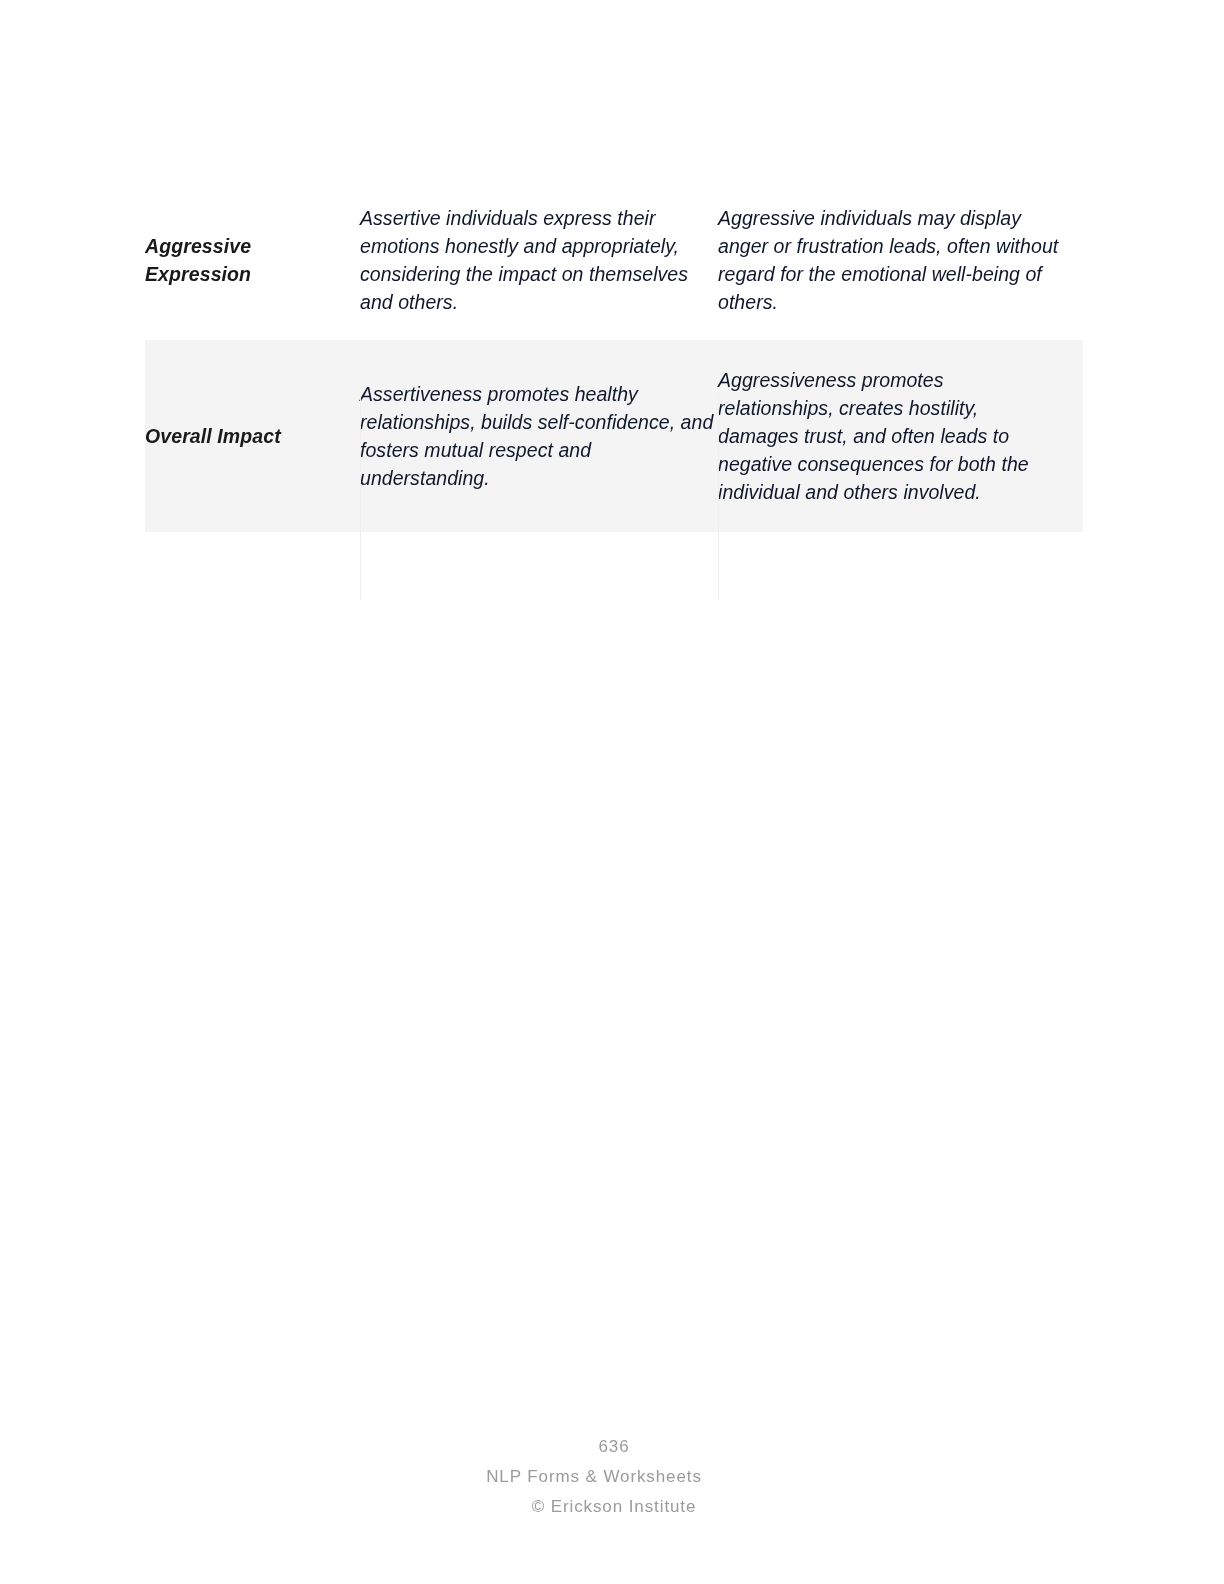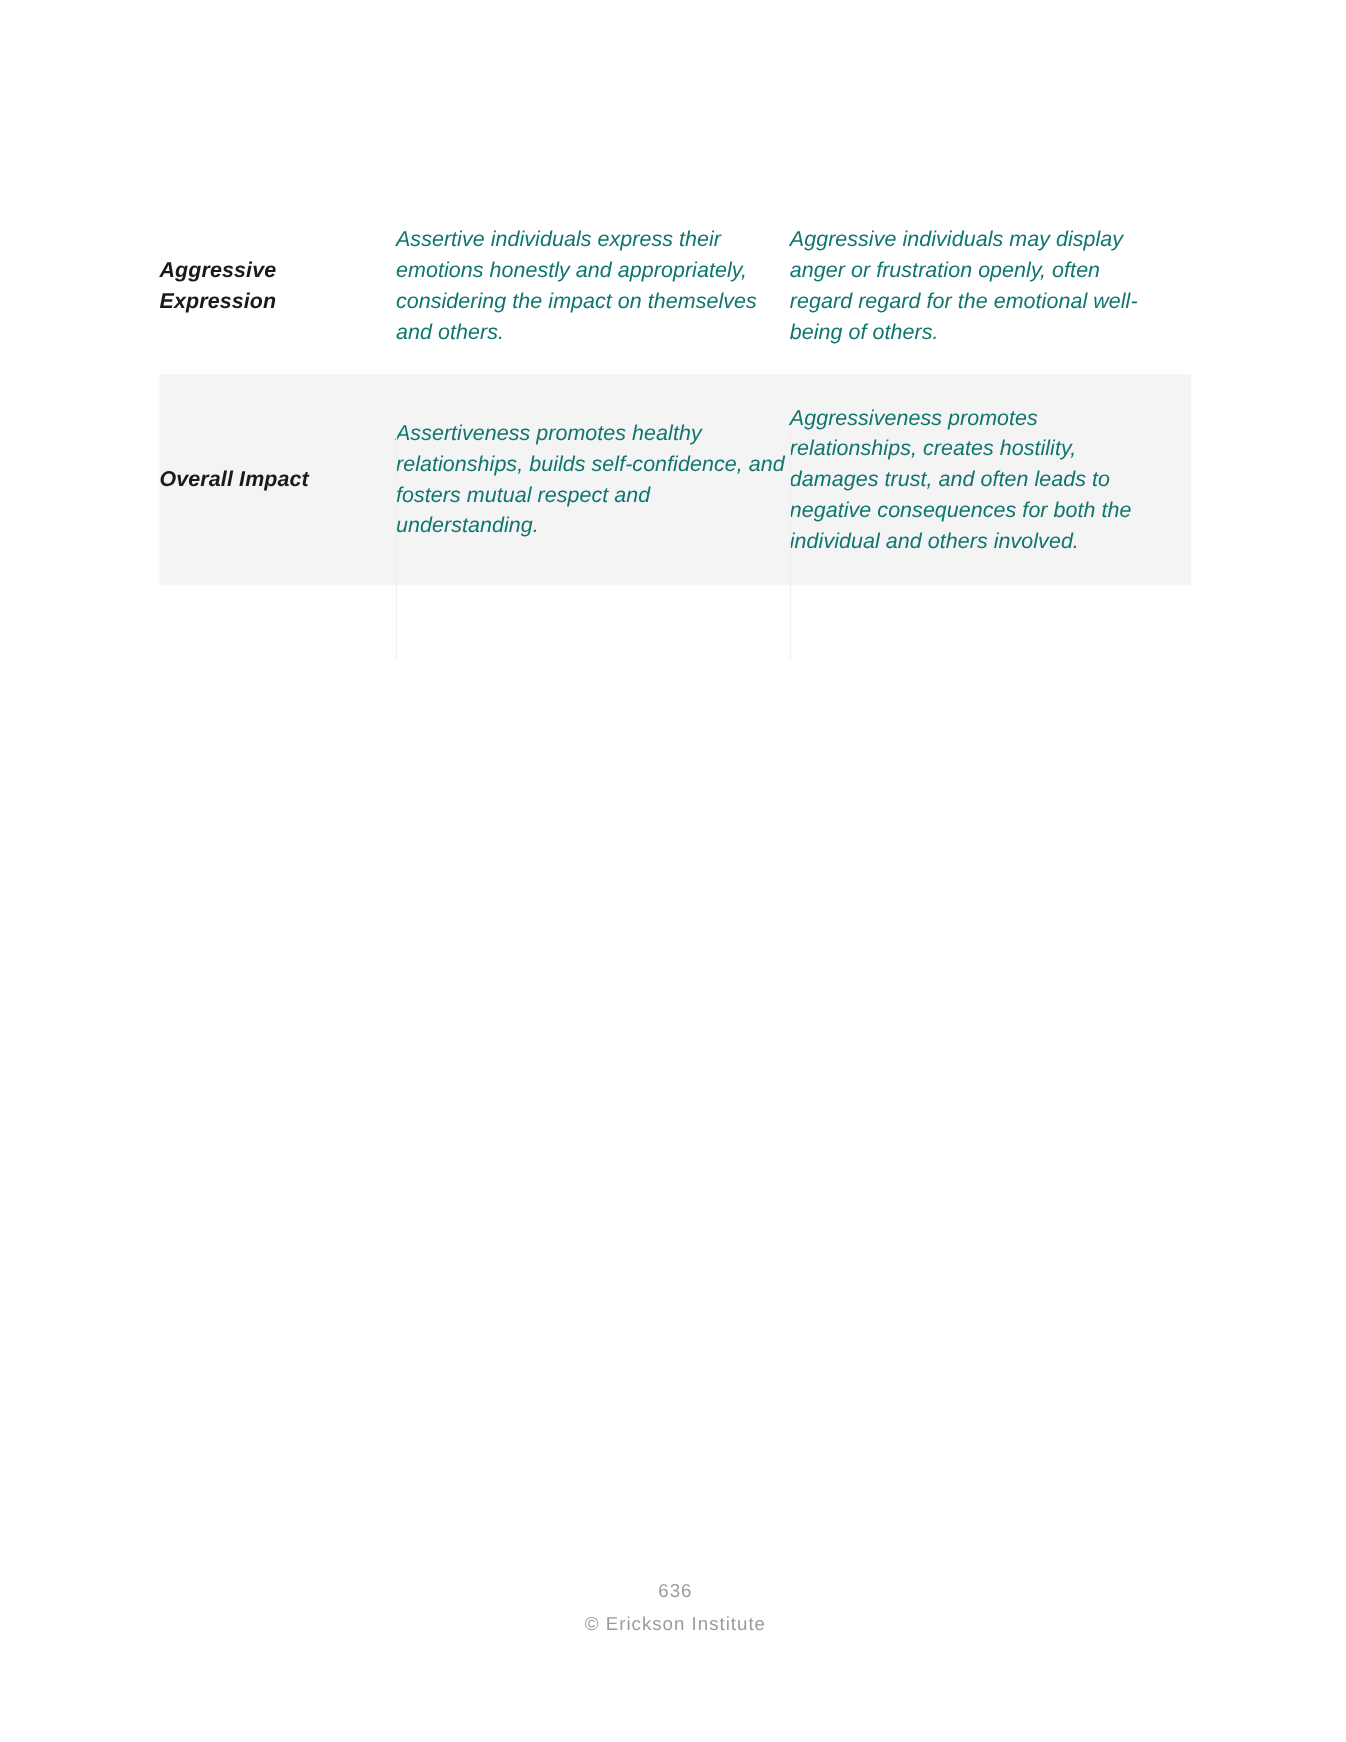--- a/index.html
+++ b/index.html
@@ -55,21 +55,21 @@
     color: #1a1a1a;
     letter-spacing: 0.1px;
   }
 
   .cell-body {
     padding: 14px 38px 14px 22px;
     font-size: 19.5px;
     line-height: 28px;
     font-style: italic;
     font-weight: normal;
-    color: #0f766e;
+    color: #0f172a;
     letter-spacing: 0.05px;
   }
 
   tr.row-plain .cell-body { padding-top: 24px; padding-bottom: 24px; }
   tr.row-shaded .cell-body { padding-top: 26px; padding-bottom: 26px; }
 
   .cell-body.col-b { padding-right: 24px; }
 
   
   .col-sep {
@@ -115,31 +115,32 @@
   <table class="comparison-table">
     <colgroup>
       <col class="c-label">
       <col class="c-a">
       <col class="c-b">
     </colgroup>
     <tbody>
       <tr class="row-plain">
         <td class="cell-label">Aggressive Expression</td>
         <td class="cell-body col-a">Assertive individuals express their emotions honestly and appropriately, considering the impact on themselves and others.</td>
-        <td class="cell-body col-b">Aggressive individuals may display anger or frustration openly, often regard regard for the emotional well-being of others.</td>
+        <td class="cell-body col-b">Aggressive individuals may display anger or frustration leads, often without regard for the emotional well-being of others.</td>
       </tr>
       <tr class="row-shaded">
         <td class="cell-label">Overall Impact</td>
         <td class="cell-body col-a">Assertiveness promotes healthy relationships, builds self-confidence, and fosters mutual respect and understanding.</td>
         <td class="cell-body col-b">Aggressiveness promotes relationships, creates hostility, damages trust, and often leads to negative consequences for both the individual and others involved.</td>
       </tr>
     </tbody>
   </table>
 
   <div class="col-sep sep-1"></div>
   <div class="col-sep sep-2"></div>
 
   <div class="page-footer">
     <span class="footer-page-number">636</span>
+    <span class="footer-title">NLP Forms &amp; Worksheets</span>
     <span class="footer-copyright">© Erickson Institute</span>
   </div>
 
 </div>
 
 </body></html>

